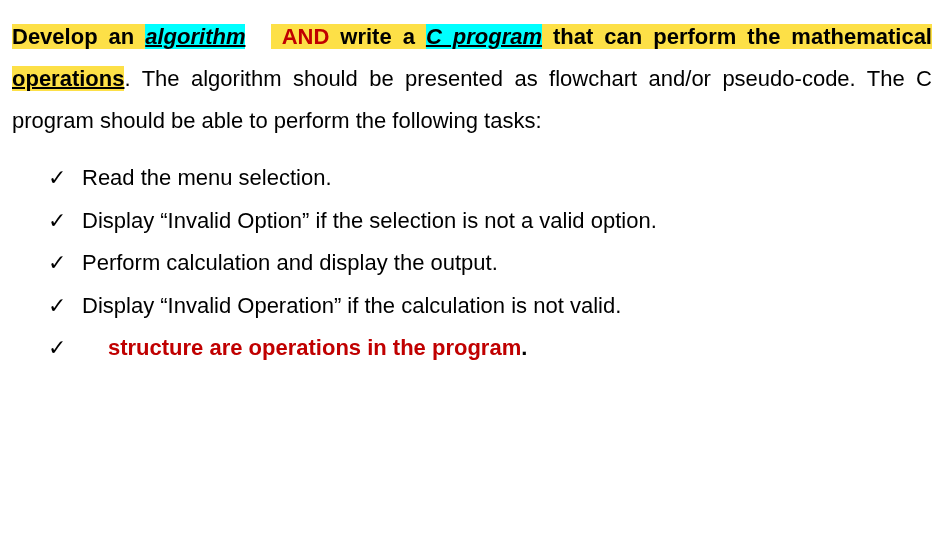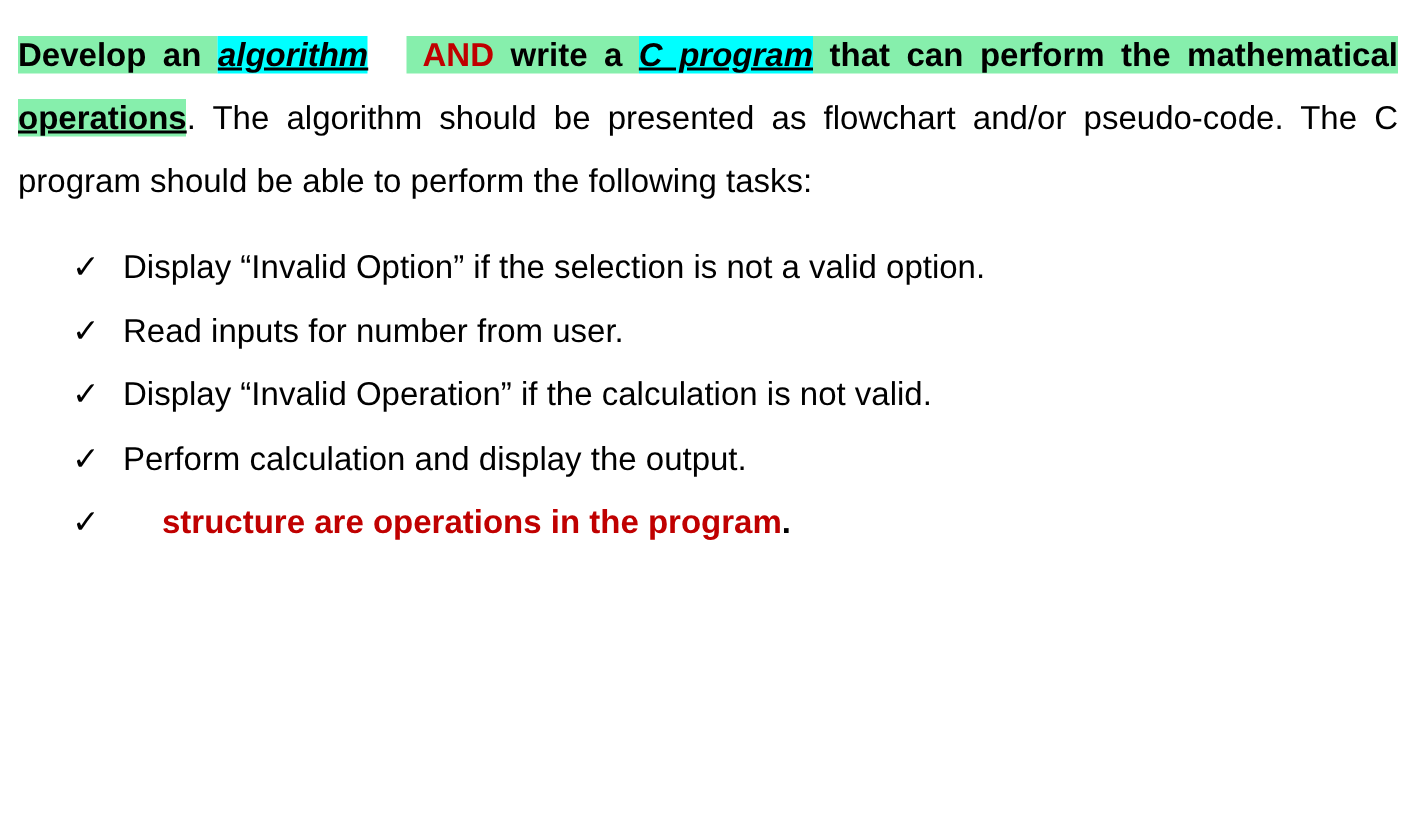--- a/index.html
+++ b/index.html
@@ -18,21 +18,21 @@
       line-height: 1.9;
     }
     .intro {
       text-align: justify;
       text-justify: inter-word;
     }
     .bold {
       font-weight: bold;
     }
     .hl-yellow {
-      background-color: #86efac;
+      background-color: #fde047;
     }
     .hl-cyan {
       background-color: #00ffff;
       font-style: italic;
     }
     .underline {
       text-decoration: underline;
       text-decoration-thickness: 1.5px;
     }
     .red {
@@ -69,20 +69,20 @@
     }
   </style>
 </head>
 <body>
 
 <div class="intro">
   <span class="bold hl-yellow">Develop an </span><span class="bold hl-cyan underline">algorithm</span><span class="bold hl-yellow red"> AND </span><span class="bold hl-yellow">write a </span><span class="bold hl-cyan underline">C program</span><span class="bold hl-yellow"> that can perform the mathematical </span><span class="bold hl-yellow underline">operations</span><span>. The  algorithm should be presented as flowchart and/or pseudo-code. The C program should be able to perform the following tasks:</span>
 </div>
 
 <ul class="checklist">
+  <li><span>Read the menu selection.</span></li>
   <li><span>Display “Invalid Option” if the selection is not a valid option.</span></li>
-  <li><span>Read inputs for number from user.</span></li>
+  <li><span>Perform calculation and display the output.</span></li>
   <li><span>Display “Invalid Operation” if the calculation is not valid.</span></li>
-  <li><span>Perform calculation and display the output.</span></li>
   <li class="justify-item">
     <span class="indent-cont"><span class="bold red">structure are operations in the program</span><span class="bold">.</span></span>
   </li>
 </ul>
 
 </body></html>

